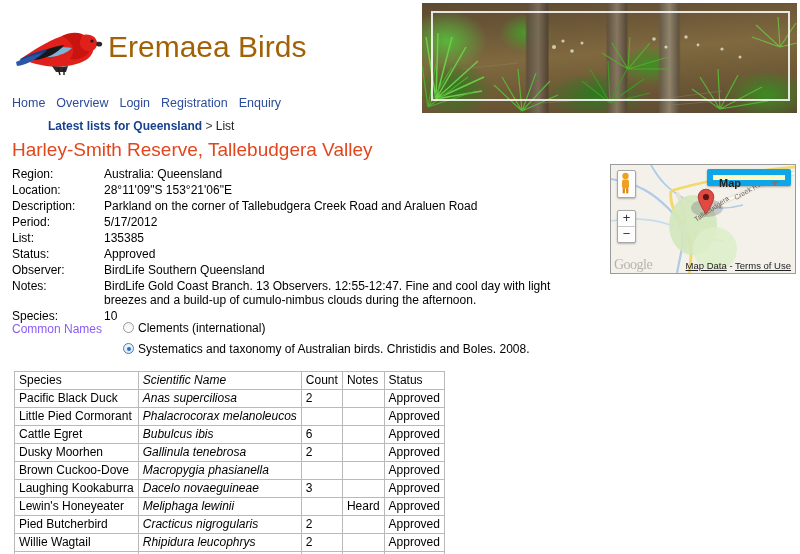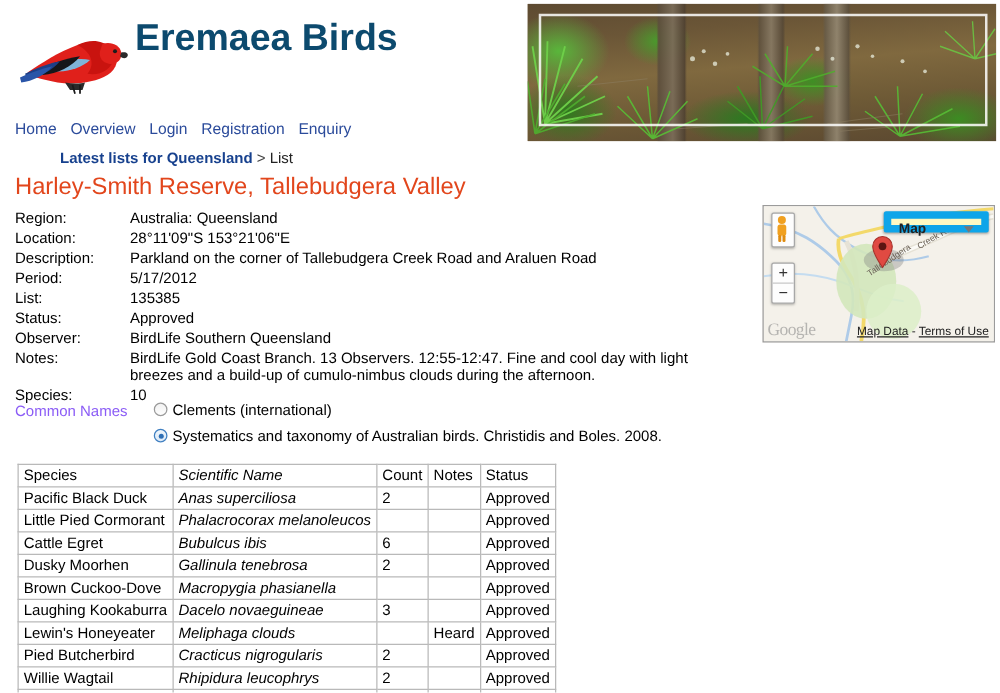--- a/index.html
+++ b/index.html
@@ -32,27 +32,26 @@
   .bird-logo {
     position: absolute;
     left: 0px;
     top: 8px;
     width: 92px;
     height: 56px;
   }
   .site-title {
     position: absolute;
     left: 96px;
-    top: 0px;
+    top: 16px;
     font-size: 30px;
-    color: #0c4a6e;
+    color: #a16207;
     font-family: "Liberation Sans", sans-serif;
     letter-spacing: 0px;
     white-space: nowrap;
-    font-weight: bold;
   }
   .site-tagline {
     position: absolute;
     left: 97px;
     top: 40px;
     font-size: 13.5px;
     color: #2b4b9b;
     white-space: nowrap;
   }
   .banner-photo {
@@ -594,21 +593,21 @@
       </tr>
       <tr>
         <td class="col-sp">Laughing Kookaburra</td>
         <td class="col-sci">Dacelo novaeguineae</td>
         <td class="col-count">3</td>
         <td class="col-notes"></td>
         <td class="col-status">Approved</td>
       </tr>
       <tr>
         <td class="col-sp">Lewin's Honeyeater</td>
-        <td class="col-sci">Meliphaga clouds</td>
+        <td class="col-sci">Meliphaga lewinii</td>
         <td class="col-count"></td>
         <td class="col-notes">Heard</td>
         <td class="col-status">Approved</td>
       </tr>
       <tr>
         <td class="col-sp">Pied Butcherbird</td>
         <td class="col-sci">Cracticus nigrogularis</td>
         <td class="col-count">2</td>
         <td class="col-notes"></td>
         <td class="col-status">Approved</td>

